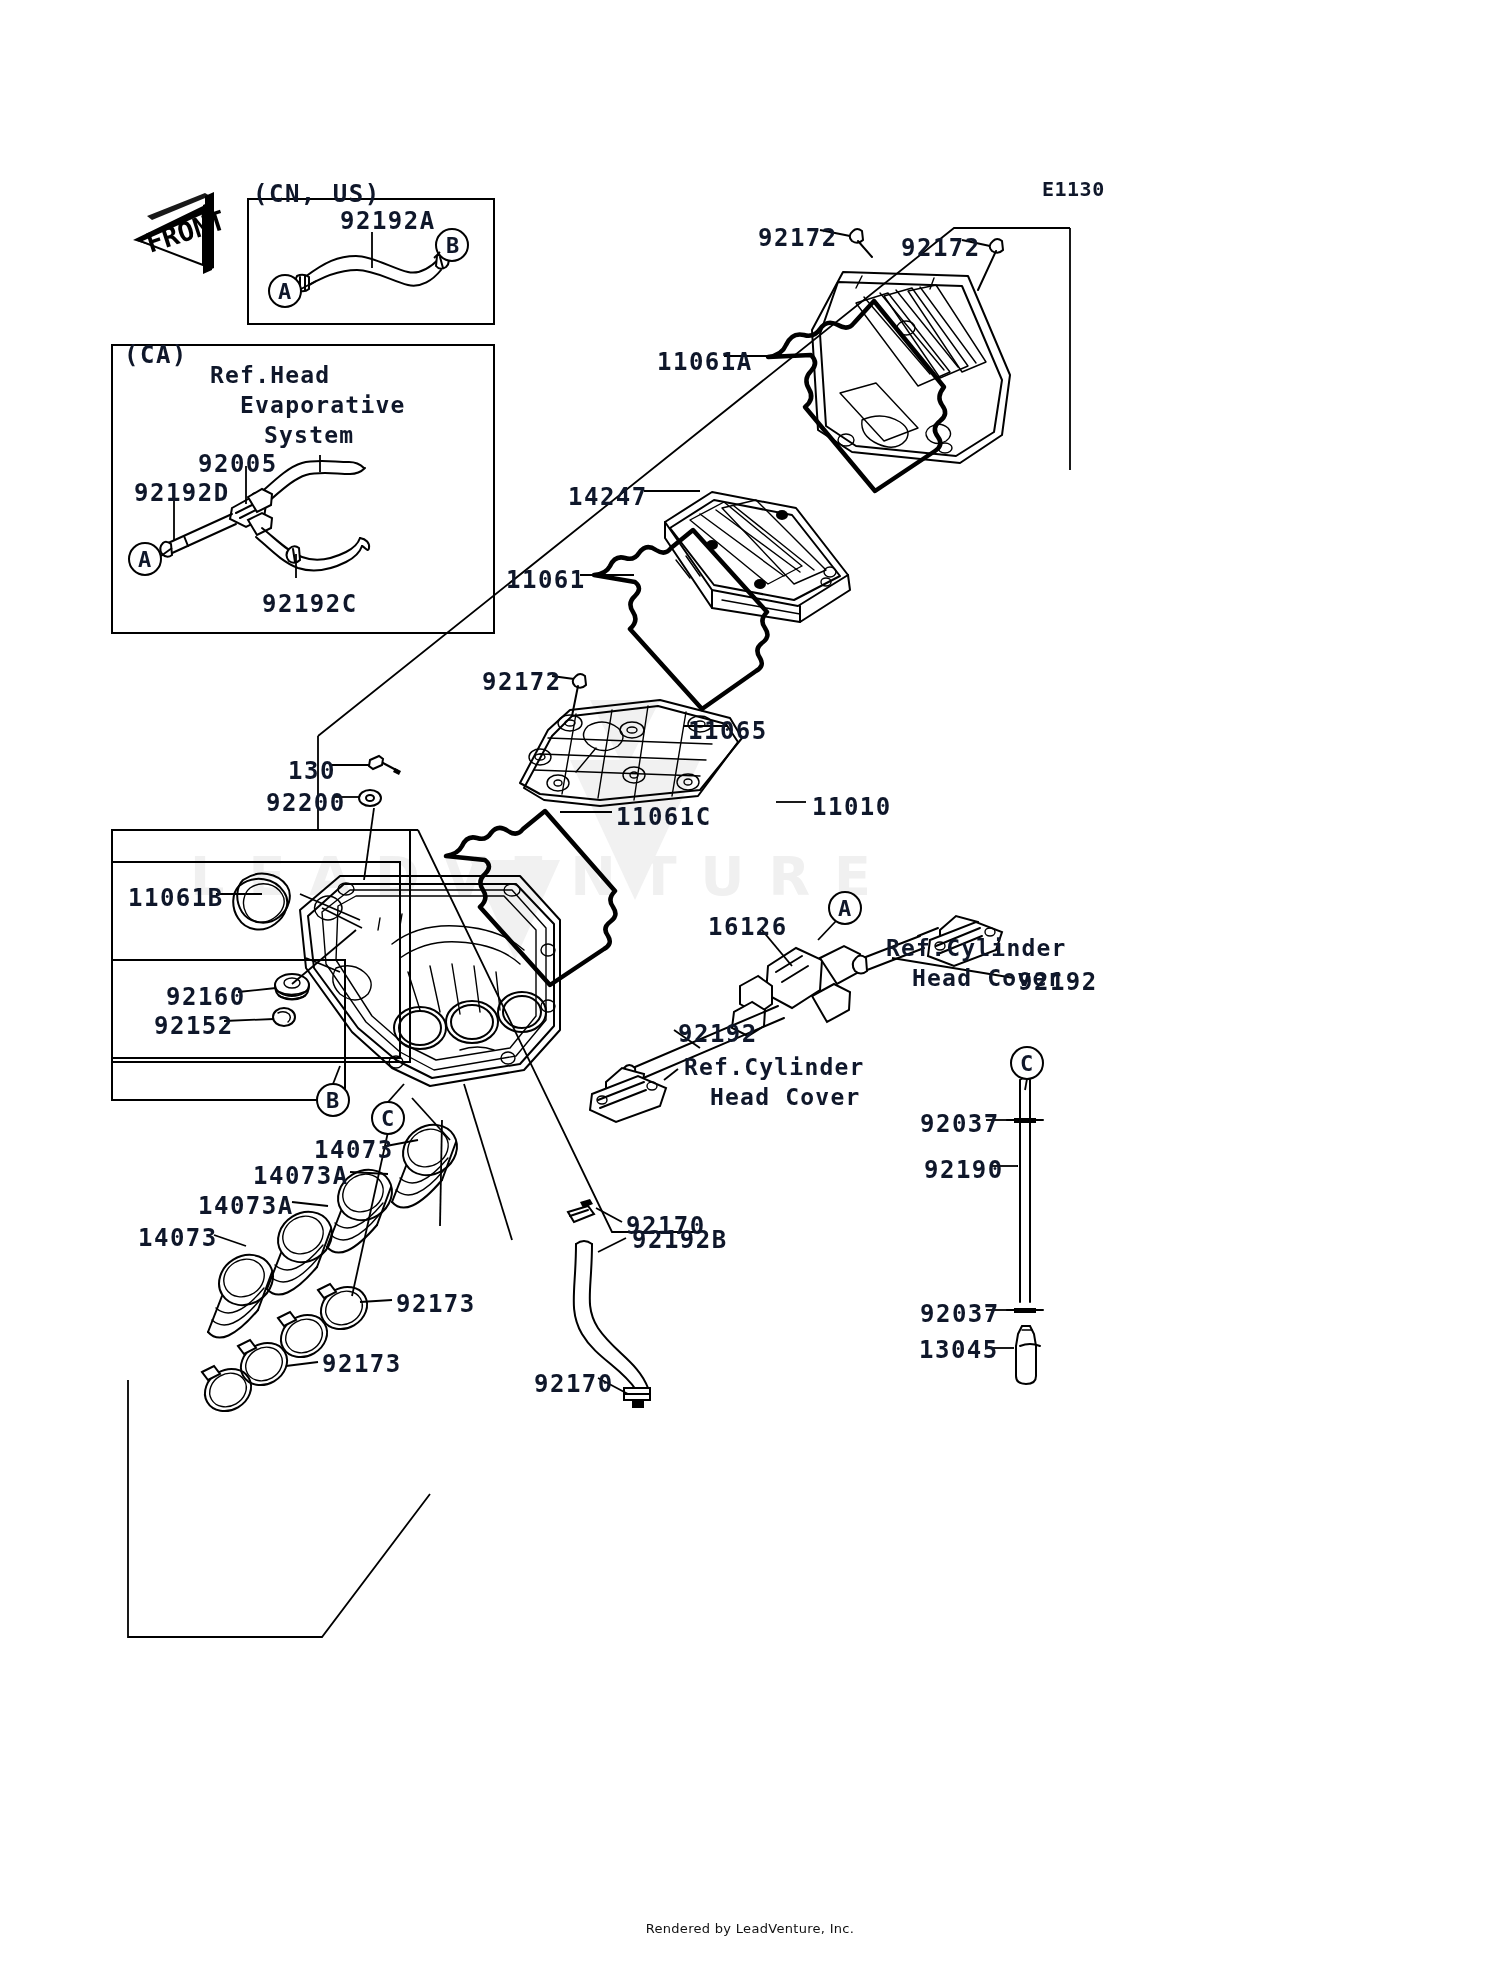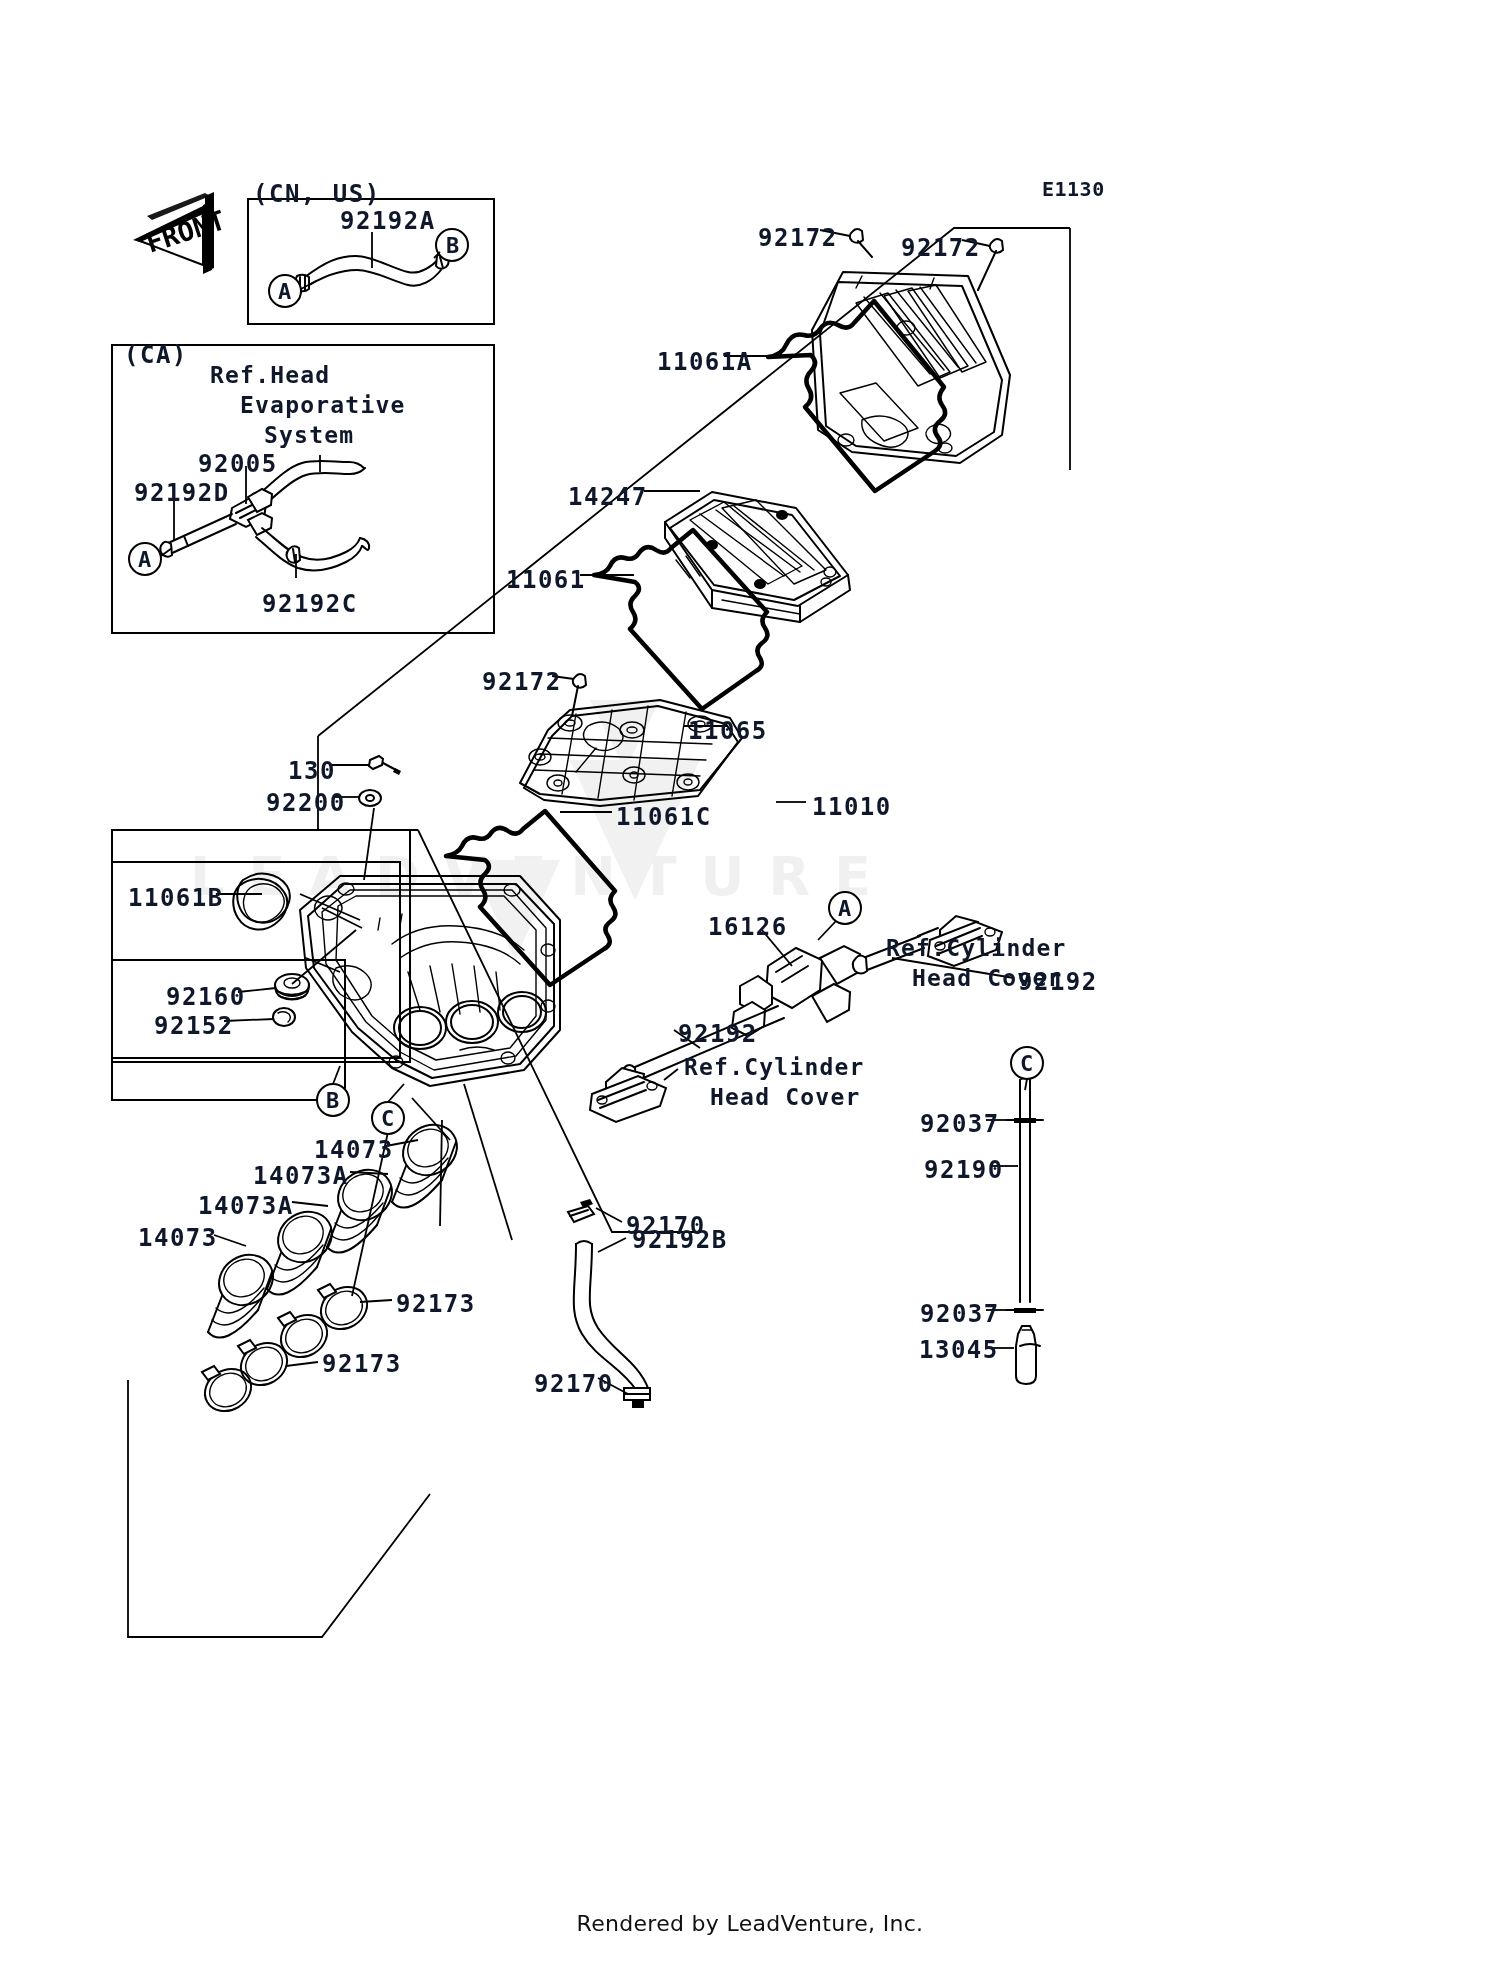--- a/index.html
+++ b/index.html
@@ -8,21 +8,21 @@
   #stage{position:absolute;inset:0;}
   svg.layer{position:absolute;left:0;top:0;width:1500px;height:1962px;}
   .lbl{position:absolute;font-family:"DejaVu Sans Mono","Liberation Mono",monospace;
        font-weight:bold;font-size:23px;letter-spacing:1px;white-space:pre;color:#0f172a;}
   .lbl.code{font-size:24px;letter-spacing:1.5px;}
   .lbl.ref{font-weight:bold;font-size:23px;letter-spacing:1.2px;line-height:30px;}
   .lbl.paren{font-size:24px;font-weight:bold;letter-spacing:1.5px;}
   .lbl.e1130{font-size:20px;letter-spacing:0.5px;font-weight:bold;}
   .footer{position:absolute;left:0;right:0;bottom:26px;text-align:center;
           font-family:"DejaVu Sans","Liberation Sans",sans-serif;
-          font-size:22px;color:#111;letter-spacing:0.3px;}
+          font-size:13px;color:#111;letter-spacing:0.3px;}
   .wm{position:absolute;color:#f0f0f0;font-family:"DejaVu Sans","Liberation Sans",sans-serif;
       font-weight:bold;pointer-events:none;user-select:none;}
   #wm-text{left:190px;top:845px;font-size:54px;letter-spacing:24px;}
 </style>
 </head>
 <body>
 
 <div id="stage">
 
   <div class="wm" id="wm-text">LEADVENTURE</div>

